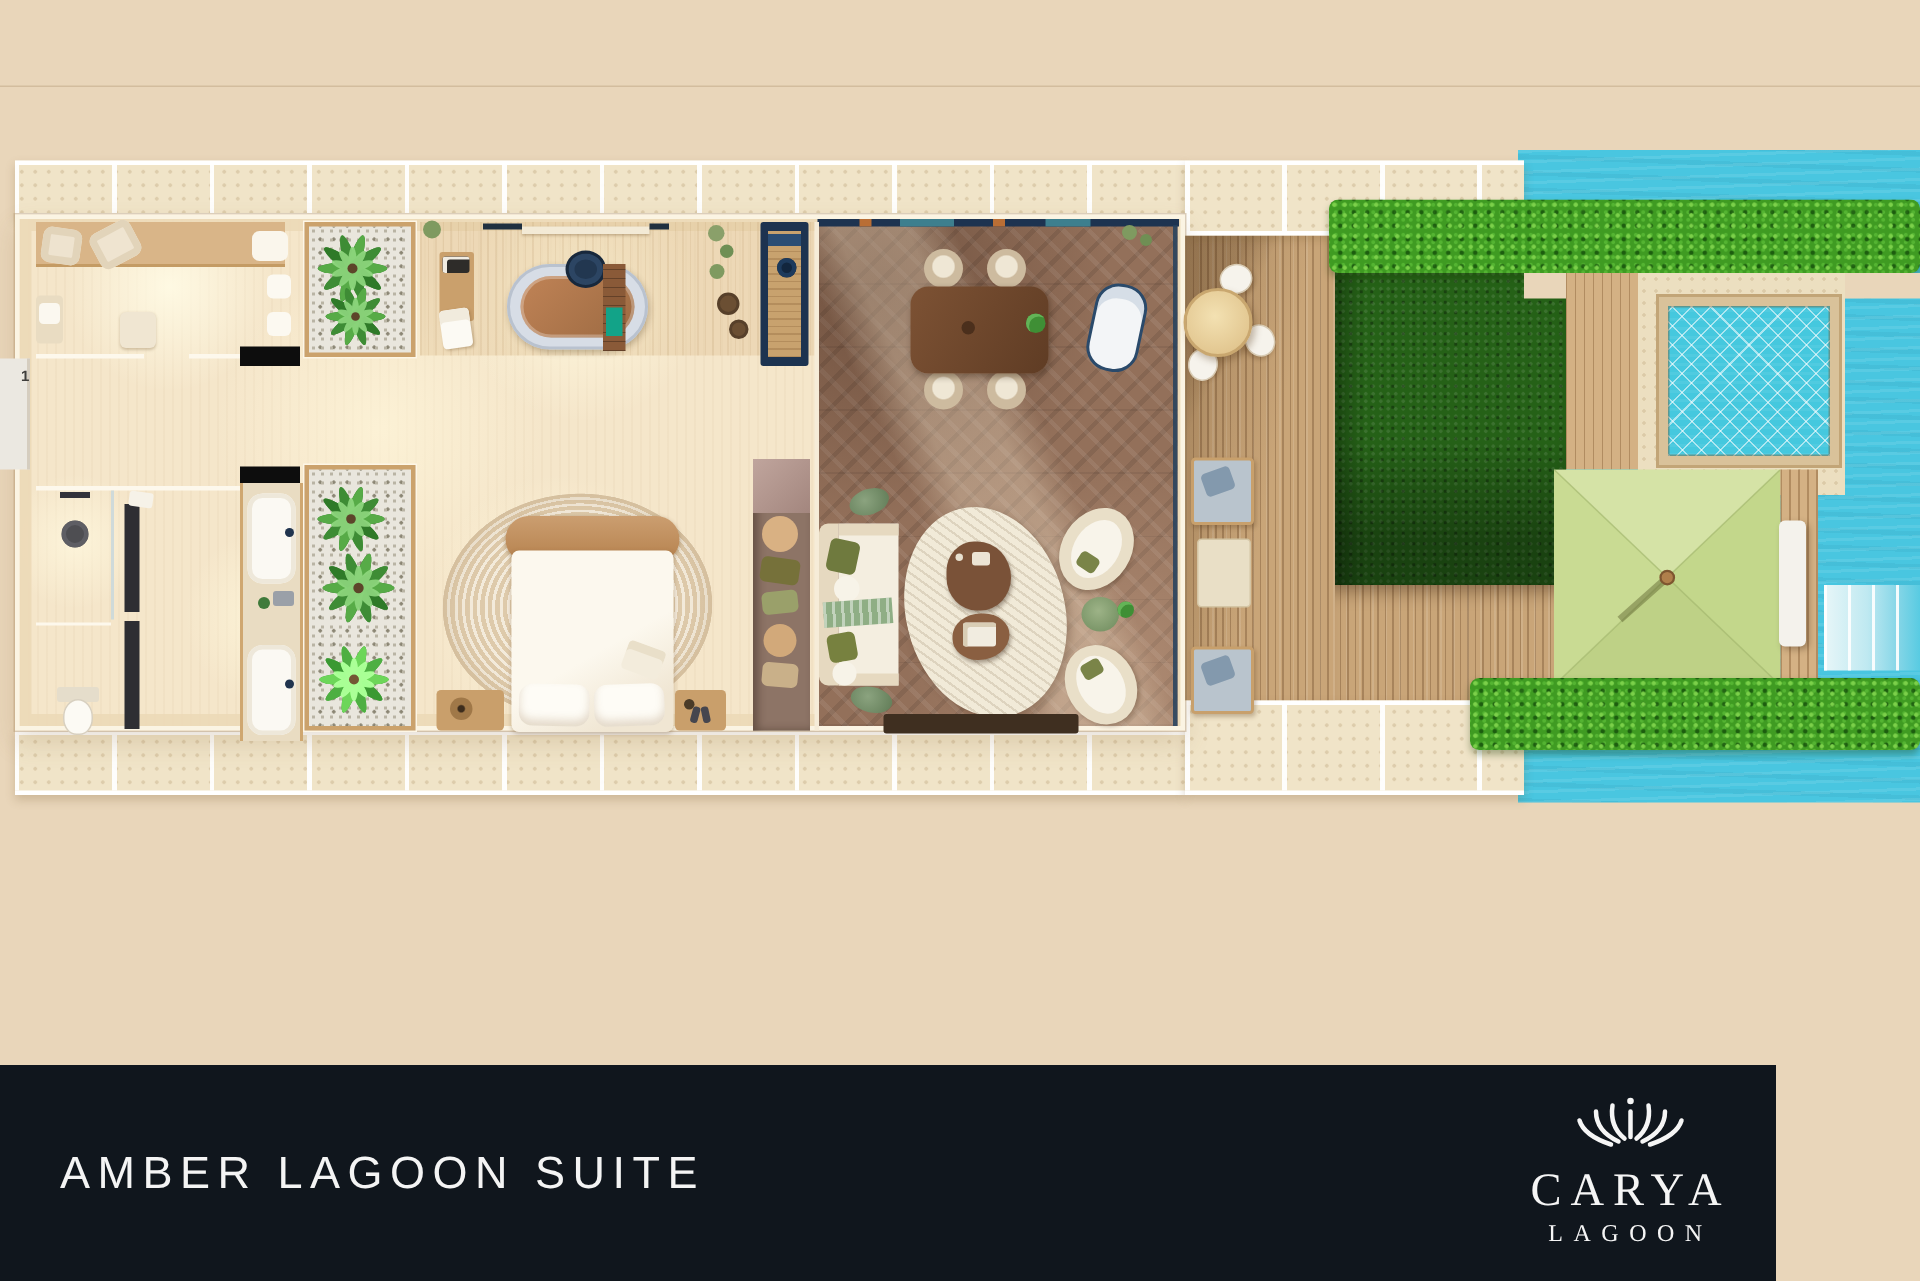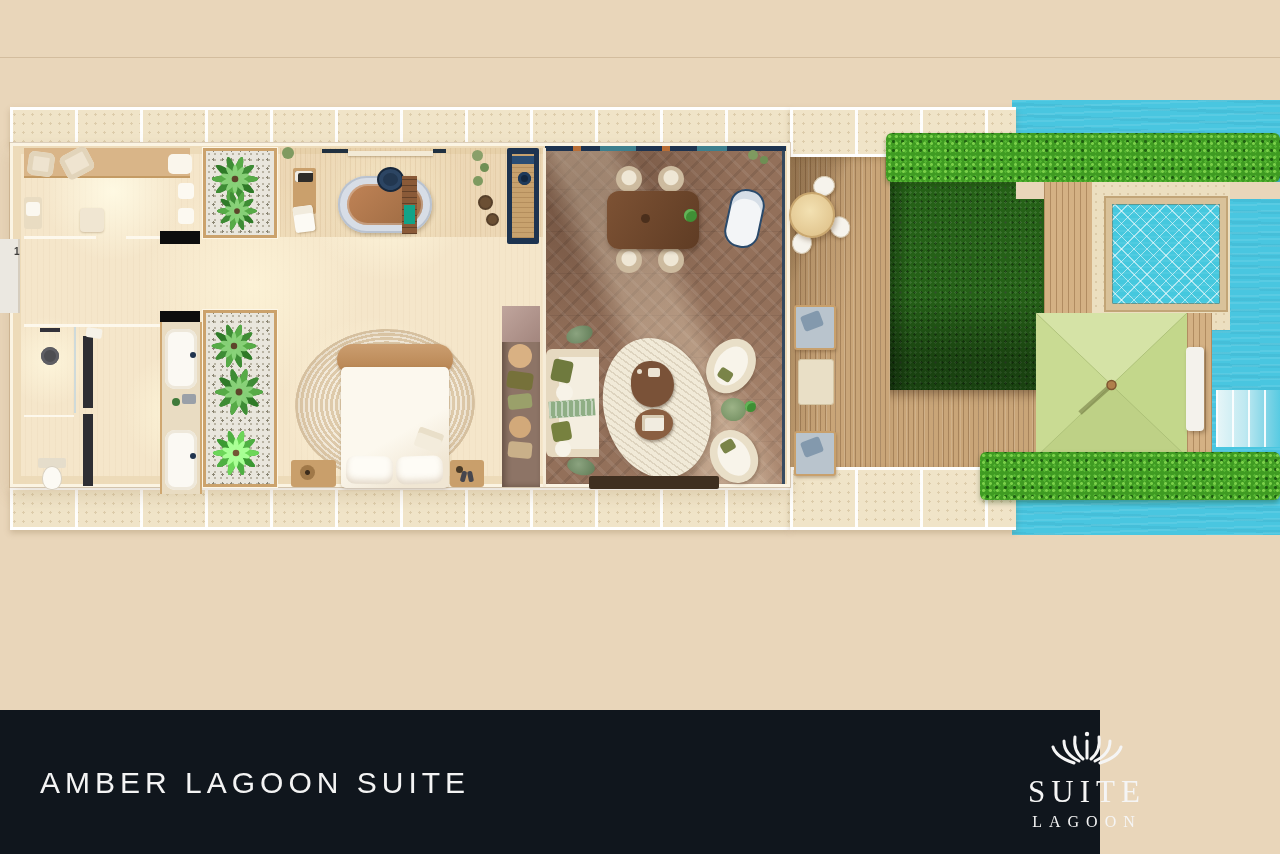--- a/index.html
+++ b/index.html
@@ -353,33 +353,33 @@
               background:radial-gradient(circle at 45% 40%,#f3e1b2,#dcbd84);border:2px solid #c9a76f;
               box-shadow:2px 3px 5px rgba(90,60,30,.35)"></div>
   <div class="a lounger" style="left:794px;top:305px;width:42px;height:45px">
     <div class="a" style="left:6px;top:6px;width:20px;height:16px;background:#8399ad;border-radius:3px;transform:rotate(-20deg)"></div>
   </div>
   <div class="a" style="left:798px;top:359px;width:36px;height:46px;background:#e9dfc6;border:1px solid #d4c5a4;border-radius:3px"></div>
   <div class="a lounger" style="left:794px;top:431px;width:42px;height:45px">
     <div class="a" style="left:6px;top:6px;width:20px;height:16px;background:#8399ad;border-radius:3px;transform:rotate(-20deg)"></div>
   </div>
 
-  <div class="a footer" style="left:0;top:710px;width:1100px;height:144px">
+  <div class="a footer" style="left:0;top:710px;width:1184px;height:144px">
     <div class="a suite-title" style="left:40px;top:56px">AMBER LAGOON SUITE</div>
     <div class="a brand" style="left:982px;top:18px">
       <svg width="96" height="40" viewBox="0 0 96 40">
         <g stroke="#f5f5f5" fill="none" stroke-width="3" stroke-linecap="round">
           <circle cx="48" cy="6" r="2.2" fill="#f5f5f5" stroke="none"></circle>
           <line x1="48" y1="13" x2="48" y2="30"></line>
           <path d="M36 9  Q34 23 44 31"></path>
           <path d="M25 13 Q25 26 40 33"></path>
           <path d="M14 19 Q17 29 35 35"></path>
           <path d="M60 9  Q62 23 52 31"></path>
           <path d="M71 13 Q71 26 56 33"></path>
           <path d="M82 19 Q79 29 61 35"></path>
         </g>
       </svg>
-      <div class="brand-name">SUITE</div>
+      <div class="brand-name">CARYA</div>
       <div class="brand-sub">LAGOON</div>
     </div>
   </div>
 
 </div>
 
 </body></html>

